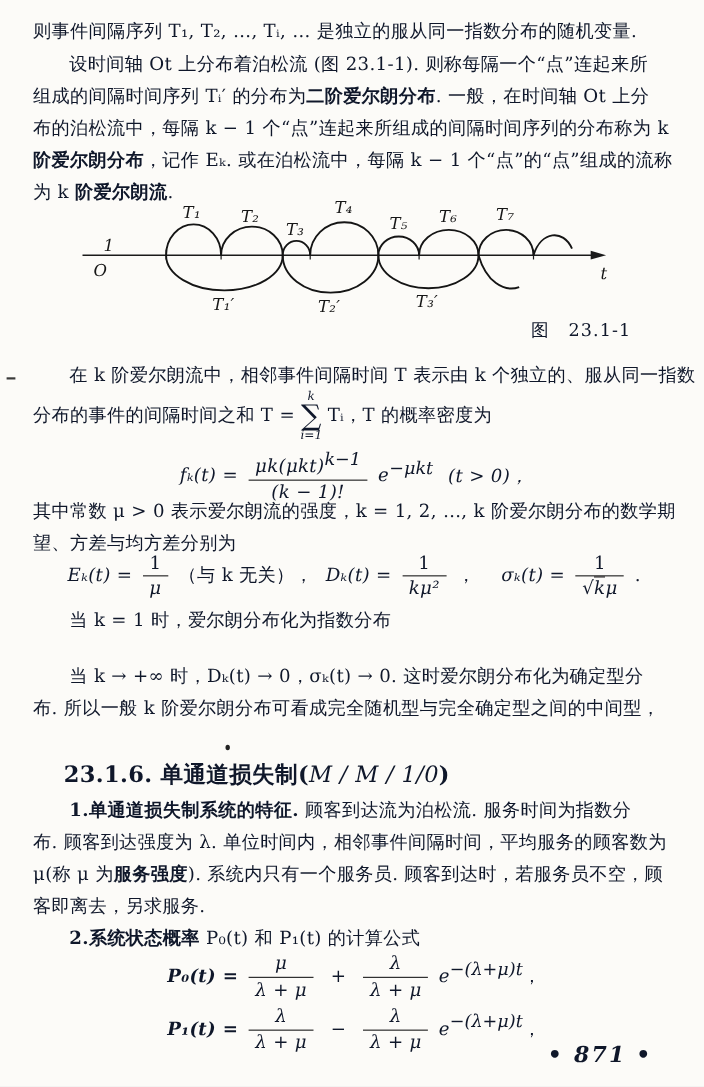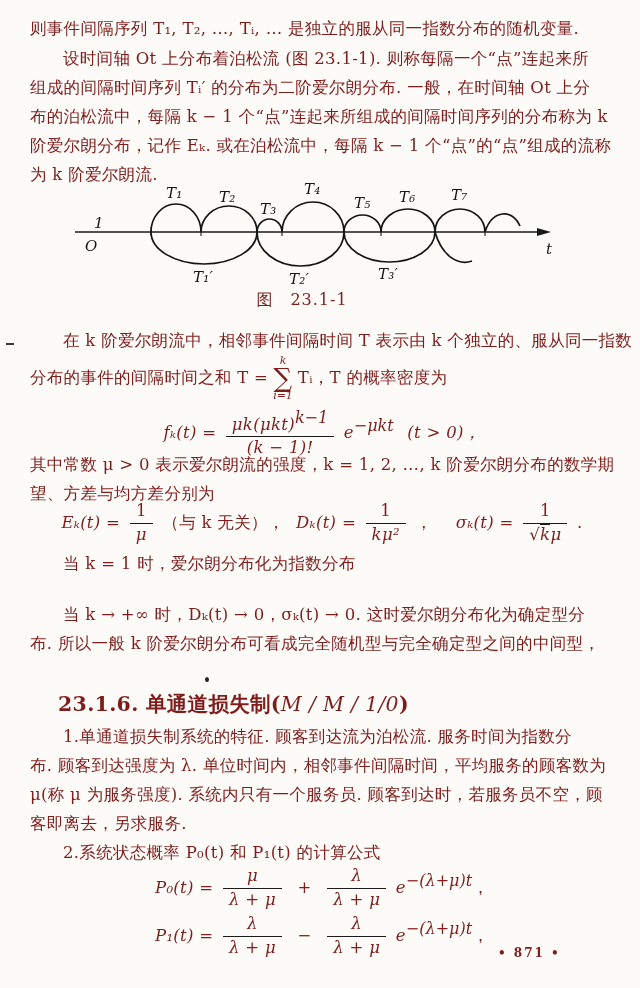--- a/index.html
+++ b/index.html
@@ -1,22 +1,22 @@
 <!DOCTYPE html>
 <html><head>
 <meta charset="utf-8">
 <style>
   html,body{margin:0;padding:0;background:#e8e8e8;}
   .page{position:relative;width:640px;height:988px;background:#fcfbf8;overflow:hidden;
-        font-family:"DejaVu Serif","DejaVu Sans",serif;color:#7f1d1d;
+        font-family:"DejaVu Serif","DejaVu Sans",serif;color:#0f172a;
         font-size:16.5px;letter-spacing:.3px;}
   .blk{position:absolute;left:30px;width:584px;}
   .tl{height:29px;line-height:29px;white-space:nowrap;}
   .ind{padding-left:33px;}
-  .b{font-weight:400;}
+  .b{font-weight:700;}
   .mi{font-style:italic;}
   
   .heading{position:absolute;left:28px;top:688px;width:584px;height:32px;line-height:32px;
            font-size:20.5px;font-weight:700;white-space:nowrap;margin-left:30px;}
   .heading .h-math{font-style:italic;font-weight:400;}
   
   .formula{position:absolute;left:30px;width:584px;text-align:center;white-space:nowrap;}
   .frac{display:inline-block;vertical-align:middle;text-align:center;margin:0 4px;line-height:1.25;}
   .frac .num{display:block;padding:0 6px 1px;border-bottom:1.4px solid #1b1b1b;}
   .frac .den{display:block;padding:1px 6px 0;}
@@ -26,27 +26,27 @@
   
   .sum-line{height:46px;display:flex;align-items:center;white-space:nowrap;}
   .sigma{display:inline-flex;flex-direction:column;align-items:center;line-height:1;
          margin:0 5px;vertical-align:middle;}
   .sigma .st,.sigma .sb{font-size:11px;font-style:italic;letter-spacing:0;}
   .sigma .ss{font-size:26px;line-height:.95;}
   
   .figure{position:absolute;left:30px;top:180px;width:582px;height:142px;}
   .figure svg{position:absolute;left:0;top:0;}
   .figure svg text{font-family:"DejaVu Serif",serif;font-style:italic;font-size:15px;fill:#161616;}
-  .fig-caption{position:absolute;left:0;top:110px;width:544px;text-align:center;
+  .fig-caption{position:absolute;left:0;top:110px;width:544px;text-align:right;
                font-size:16px;letter-spacing:1px;}
   
   .spk{position:absolute;background:#3a3a3a;}
   .spk1{left:6px;top:343px;width:8px;height:2px;}
   .spk2{left:205px;top:677px;width:4px;height:5px;border-radius:50%;background:#222;}
-  .pagenum{position:absolute;left:498px;top:946px;font-size:12px;font-weight:700;letter-spacing:2px;}
+  .pagenum{position:absolute;left:498px;top:946px;font-size:20px;font-weight:700;letter-spacing:2px;font-style:italic;}
 </style>
 </head>
 <body>
 
 <div class="page">
 
   <div class="blk" style="top:14px">
     <div class="tl"><span>则事件间隔序列 T₁, T₂, …, Tᵢ, … 是独立的服从同一指数分布的随机变量.</span></div>
   </div>
 

